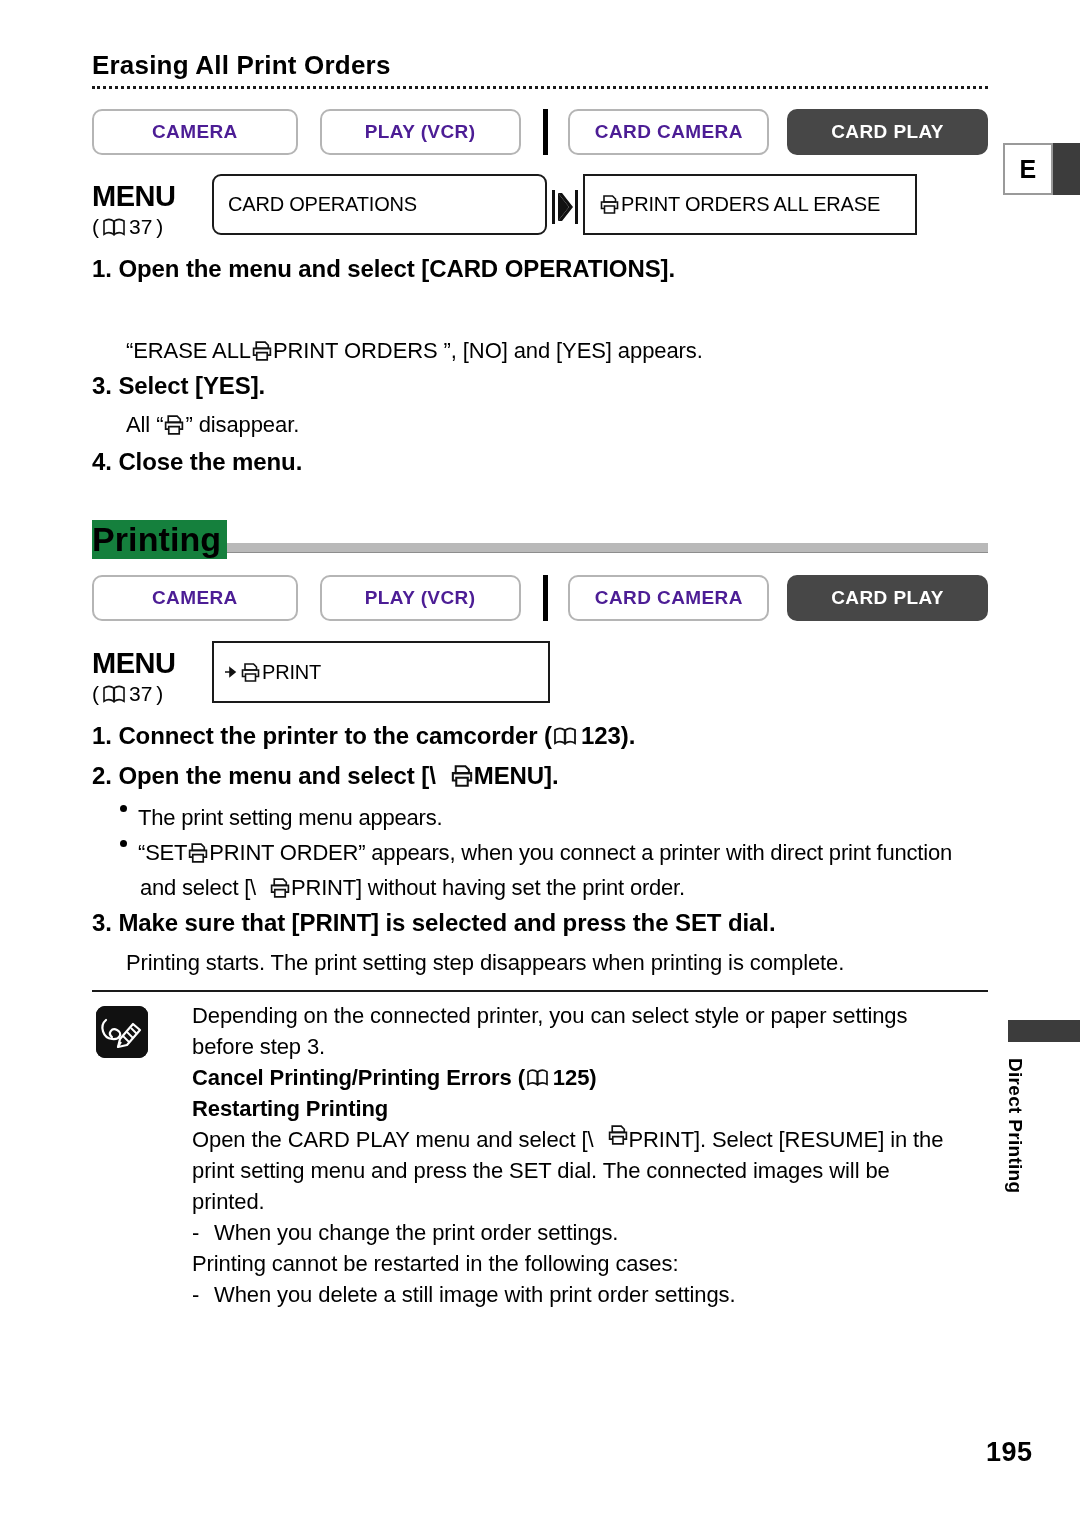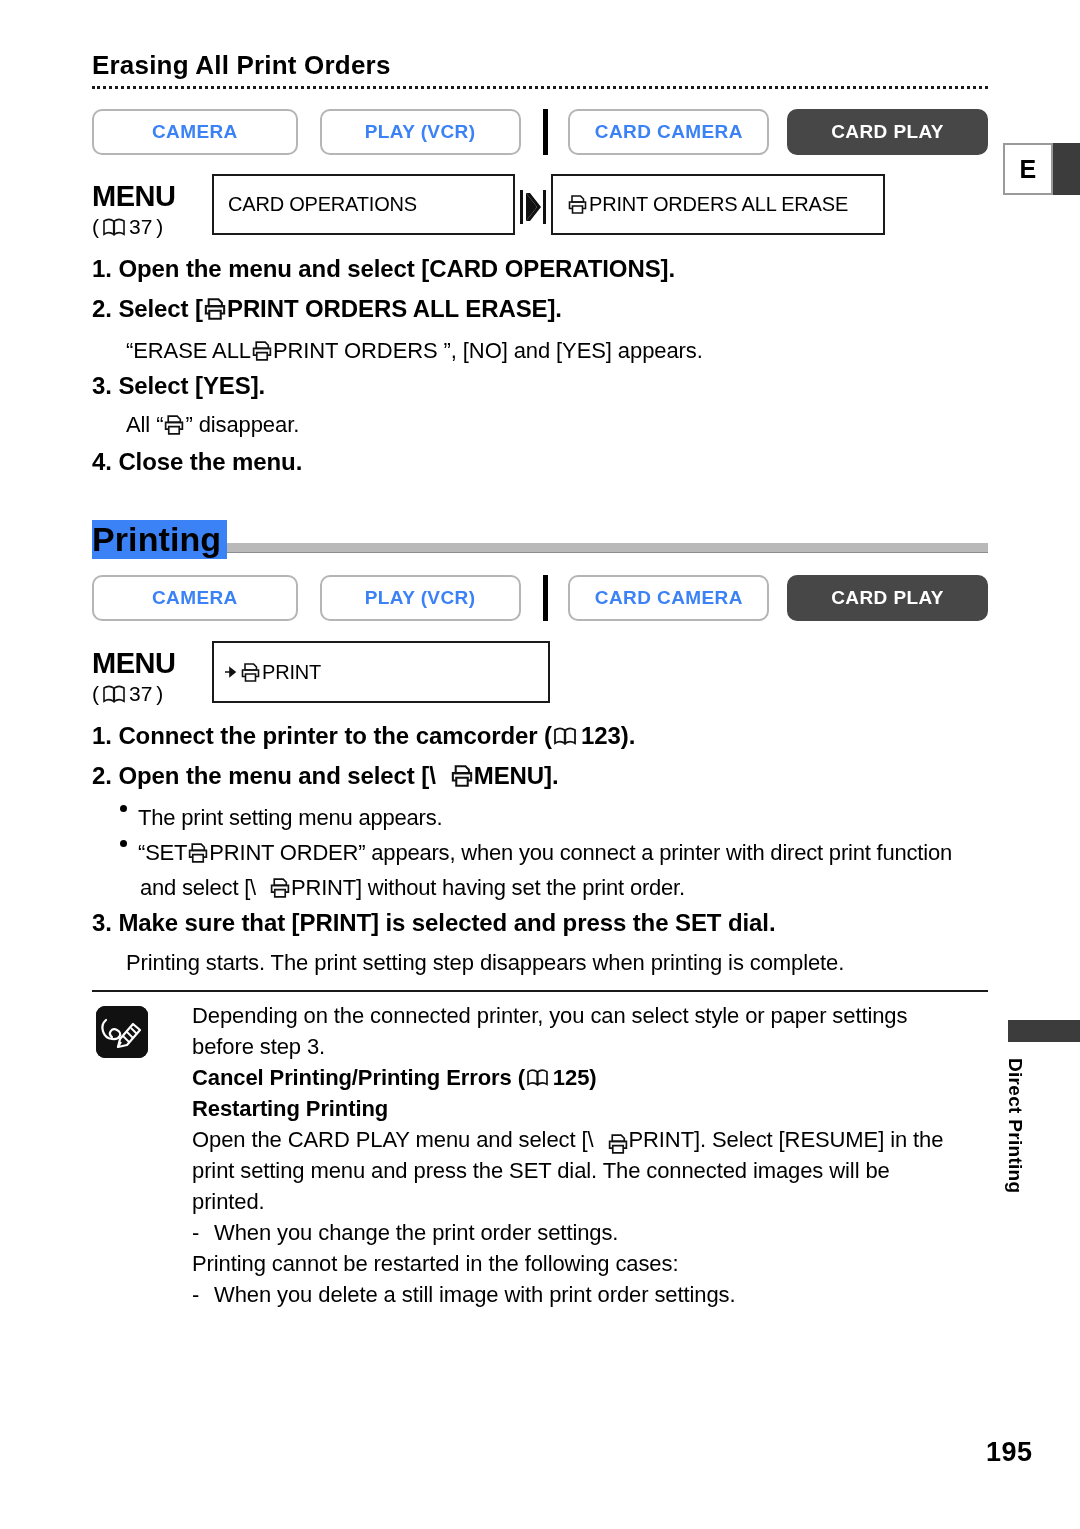--- a/index.html
+++ b/index.html
@@ -87,21 +87,21 @@
     height: 0;
     border-top: 3px dotted #1a1a1a;
   }
   .h1 {
     position: absolute;
     left: 92px;
     font-size: 34px;
     font-weight: bold;
     letter-spacing: .1px;
     z-index: 3;
-    background: #3b82f6;
+    background: #15803d;
     padding-right: 6px;
   }
   .h1-rule {
     position: absolute;
     left: 92px;
     width: 896px;
     height: 9px;
     background: #b9b9b9;
     border-bottom: 1px solid #8d8d8d;
     z-index: 1;
@@ -122,21 +122,21 @@
     border-radius: 10px;
     display: flex;
     align-items: center;
     justify-content: center;
     font-size: 19px;
     font-weight: bold;
     letter-spacing: .4px;
   }
   .mode-btn.off {
     border: 2px solid #b5b5b5;
-    color: #3b82f6;
+    color: #4c1d95;
     background: #ffffff;
   }
   .mode-btn.on {
     background: #474747;
     color: #ffffff;
     border: 2px solid #474747;
   }
   .mode-camera   { width: 208px; }
   .mode-play     { width: 203px; margin-left: 22px; }
   .mode-divider  { width: 6px; height: 46px; background: #000; margin-left: 22px; }
@@ -300,21 +300,21 @@
         <span class="ico">
           <svg width="22" height="18" viewBox="0 0 22 18">
             <path d="M1 3 C4 1, 8 1, 10.7 3.2 L10.7 16.4 C8 14.3, 4 14.3, 1 16.2 Z" fill="none" stroke="#111" stroke-width="1.6"></path>
             <path d="M21 3 C18 1, 14 1, 11.3 3.2 L11.3 16.4 C14 14.3, 18 14.3, 21 16.2 Z" fill="none" stroke="#111" stroke-width="1.6"></path>
           </svg>
         </span>
         <span>37</span>
         <span>)</span>
       </div>
     </div>
-    <div class="menu-box" style="width:303px;height:61px;">CARD OPERATIONS</div>
+    <div class="menu-box" style="width:335px;height:61px;border-radius:9px;">CARD OPERATIONS</div>
     <div class="menu-arrow">
       <svg width="26" height="34" viewBox="0 0 26 34">
         <rect x="0" y="0" width="3" height="34" fill="#111"></rect>
         <rect x="23" y="0" width="3" height="34" fill="#111"></rect>
         <path d="M6 3 L17 17 L6 31 L10 31 L21 17 L10 3 Z" fill="#111"></path>
         <path d="M6 3 L17 17 L6 31 Z" fill="#111"></path>
       </svg>
     </div>
     <div class="menu-box" style="width:334px;height:61px;">
       <span class="ico" style="margin-right:1px;">
@@ -323,31 +323,20 @@
           <path d="M2.5 8 L18.5 8 L18.5 14.5 L2.5 14.5 Z" fill="none" stroke="#111" stroke-width="1.6"></path>
           <path d="M5.5 12 L15.5 12 L15.5 19 L5.5 19 Z" fill="#fff" stroke="#111" stroke-width="1.6"></path>
         </svg>
       </span>
       <span>PRINT ORDERS ALL ERASE</span>
     </div>
   </div>
 
   <div class="step" style="top:255px;">1. Open the menu and select [CARD OPERATIONS].</div>
 
-  <div class="step" style="top:295px;">
-    <span>2. Select [</span>
-    <span class="ico">
-      <svg width="24" height="24" viewBox="0 0 21 21">
-        <path d="M5 2 L13.5 2 L16.5 5 L16.5 8 L5 8 Z" fill="none" stroke="#111" stroke-width="1.8"></path>
-        <path d="M2.5 8 L18.5 8 L18.5 14.5 L2.5 14.5 Z" fill="none" stroke="#111" stroke-width="1.8"></path>
-        <path d="M5.5 12 L15.5 12 L15.5 19 L5.5 19 Z" fill="#fff" stroke="#111" stroke-width="1.8"></path>
-      </svg>
-    </span>
-    <span>PRINT ORDERS ALL ERASE].</span>
-  </div>
 
   <div class="sub" style="top:338px;">
     <span>“ERASE ALL </span>
     <span class="ico">
       <svg width="22" height="22" viewBox="0 0 21 21">
         <path d="M5 2 L13.5 2 L16.5 5 L16.5 8 L5 8 Z" fill="none" stroke="#111" stroke-width="1.6"></path>
         <path d="M2.5 8 L18.5 8 L18.5 14.5 L2.5 14.5 Z" fill="none" stroke="#111" stroke-width="1.6"></path>
         <path d="M5.5 12 L15.5 12 L15.5 19 L5.5 19 Z" fill="#fff" stroke="#111" stroke-width="1.6"></path>
       </svg>
     </span>
@@ -490,21 +479,21 @@
       <span class="ico" style="margin:0 5px 0 2px;">
         <svg width="21" height="17" viewBox="0 0 22 18">
           <path d="M1 3 C4 1, 8 1, 10.7 3.2 L10.7 16.4 C8 14.3, 4 14.3, 1 16.2 Z" fill="none" stroke="#111" stroke-width="1.8"></path>
           <path d="M21 3 C18 1, 14 1, 11.3 3.2 L11.3 16.4 C14 14.3, 18 14.3, 21 16.2 Z" fill="none" stroke="#111" stroke-width="1.8"></path>
         </svg>
       </span>
       <span>125</span>
       <span>)</span>
     </div>
     <div class="nb-line nb-strong">Restarting Printing</div>
-    <div class="nb-line" style="display:flex;align-items:flex-end;">
+    <div class="nb-line" style="display:flex;align-items:flex-start;">
       <span>Open the CARD PLAY menu and select [\</span>
       <span class="ico" style="margin-left:13px;">
         <svg width="22" height="22" viewBox="0 0 21 21">
           <path d="M5 2 L13.5 2 L16.5 5 L16.5 8 L5 8 Z" fill="none" stroke="#111" stroke-width="1.6"></path>
           <path d="M2.5 8 L18.5 8 L18.5 14.5 L2.5 14.5 Z" fill="none" stroke="#111" stroke-width="1.6"></path>
           <path d="M5.5 12 L15.5 12 L15.5 19 L5.5 19 Z" fill="#fff" stroke="#111" stroke-width="1.6"></path>
         </svg>
       </span>
       <span>PRINT]. Select [RESUME] in the</span>
     </div>

